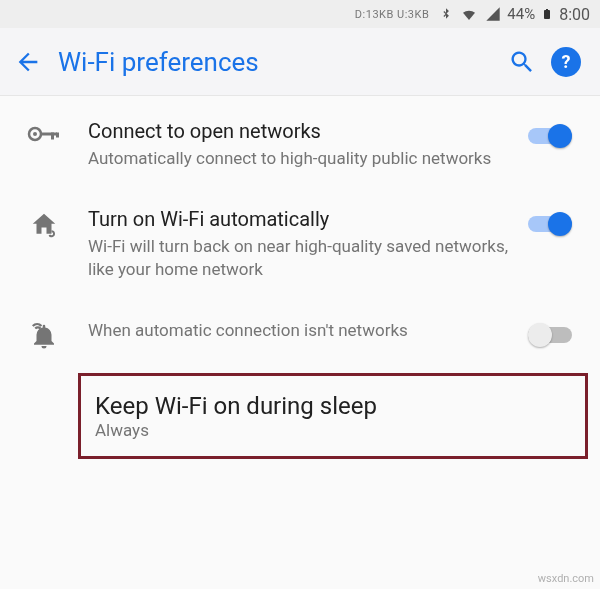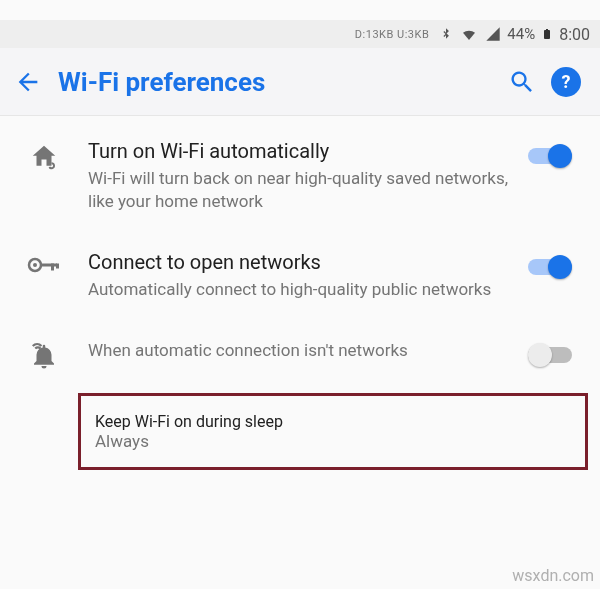--- a/index.html
+++ b/index.html
@@ -14,40 +14,39 @@
     .status-bar {
       height: 28px;
       background: #eeeeee;
       display: flex;
       justify-content: flex-end;
       align-items: center;
       gap: 6px;
       padding: 0 10px;
       font-size: 14px;
       color: #555;
-      margin-top: 20px;
     }
     .status-bar .net { font-size: 11px; color: #777; letter-spacing: 0.5px; margin-right: 4px; }
     .status-bar .pct { font-size: 15px; }
     .status-bar .clock { font-size: 16px; }
     .status-bar svg { display: block; }
     .app-bar {
       height: 68px;
       background: #f5f5f7;
       display: flex;
       align-items: center;
       padding: 0 12px 0 14px;
       border-bottom: 1px solid #e6e6e6;
     }
     .app-bar .back { width: 44px; display:flex; align-items:center; justify-content:flex-start;}
     .app-bar .title {
       flex: 1;
       font-size: 26px;
       color: #1a73e8;
-      font-weight: 700;
+      font-weight: 400;
     }
     .app-bar .action { width: 44px; display:flex; align-items:center; justify-content:center;}
     .help-circle {
       width: 30px; height: 30px; border-radius: 50%;
       background: #1a73e8; display:flex; align-items:center; justify-content:center;
       color:#fff; font-size:18px; font-weight:bold;
     }
     .list { padding-top: 4px; }
     .row {
       display: flex;
@@ -83,25 +82,25 @@
     }
     .toggle.on .track { background: #a7c7f9; }
     .toggle.on .thumb { right:0; background:#1a73e8; }
     .toggle.off .track { background: #bdbdbd; }
     .toggle.off .thumb { left:0; background:#ececec; }
     .highlight-box {
       margin: 4px 12px 0 78px;
       border: 3px solid #7a1f2b;
       padding: 16px 14px 16px 14px;
     }
-    .highlight-box .title-text { font-size: 16px; color:#212121;}
+    .highlight-box .title-text { font-size: 24px; color:#212121;}
     .highlight-box .sub-text { font-size: 17px; color:#757575; }
     .watermark {
       position: fixed; bottom: 4px; right: 6px;
-      font-size: 16px; color: #b0b0b0;
+      font-size: 11px; color: #b0b0b0;
     }
   </style>
 </head>
 <body>
 
 <div class="status-bar">
   <span class="net">D:13KB  U:3KB</span>
   <span>
     <svg width="14" height="18" viewBox="0 0 24 24" fill="#555">
         <path d="M12 2l5 5-4 4 4 4-5 5V14l-3 3-1.4-1.4L11.2 12 7.6 8.4 9 7l3 3V2z"></path>
@@ -137,40 +136,20 @@
     <svg width="28" height="28" viewBox="0 0 24 24" fill="#1a73e8">
         <path d="M15.5 14h-.8l-.3-.3a6.5 6.5 0 10-.7.7l.3.3v.8l5 5 1.5-1.5-5-5zM9.5 14A4.5 4.5 0 119.5 5a4.5 4.5 0 010 9z"></path>
       </svg>
   </div>
   <div class="action">
     <div class="help-circle">?</div>
   </div>
 </div>
 
 <div class="list">
-
-  <div class="row">
-    <div class="icon-slot">
-      <svg width="30" height="30" viewBox="0 0 24 24" fill="#757575">
-          <path d="M12 3l9 8h-3v8h-4v-5h-4v5H6v-8H3l9-8z"></path>
-          <path d="M18 17a2 2 0 11-1.7 3" stroke="#757575" stroke-width="1.5" fill="none"></path>
-          <path d="M17 22l-1-1.5 2-.3z" fill="#757575"></path>
-        </svg>
-    </div>
-    <div class="text-slot">
-      <div class="title-text">Turn on Wi-Fi automatically</div>
-      <div class="sub-text">Wi-Fi will turn back on near high-quality saved networks, like your home network</div>
-    </div>
-    <div class="ctrl-slot">
-      <div class="toggle on">
-        <div class="track"></div>
-          <div class="thumb"></div>
-      </div>
-    </div>
-  </div>
 
   <div class="row">
     <div class="icon-slot">
       <svg width="34" height="24" viewBox="0 0 34 24" fill="#757575">
           <circle cx="8" cy="12" r="6" fill="none" stroke="#757575" stroke-width="2.5"></circle>
           <circle cx="8" cy="12" r="2"></circle>
           <rect x="14" y="10.5" width="16" height="3"></rect>
           <rect x="24" y="10.5" width="3" height="7"></rect>
           <rect x="29" y="10.5" width="3" height="5"></rect>
         </svg>
@@ -183,20 +162,40 @@
       <div class="toggle on">
         <div class="track"></div>
           <div class="thumb"></div>
       </div>
     </div>
   </div>
 
   <div class="row">
     <div class="icon-slot">
       <svg width="30" height="30" viewBox="0 0 24 24" fill="#757575">
+          <path d="M12 3l9 8h-3v8h-4v-5h-4v5H6v-8H3l9-8z"></path>
+          <path d="M18 17a2 2 0 11-1.7 3" stroke="#757575" stroke-width="1.5" fill="none"></path>
+          <path d="M17 22l-1-1.5 2-.3z" fill="#757575"></path>
+        </svg>
+    </div>
+    <div class="text-slot">
+      <div class="title-text">Turn on Wi-Fi automatically</div>
+      <div class="sub-text">Wi-Fi will turn back on near high-quality saved networks, like your home network</div>
+    </div>
+    <div class="ctrl-slot">
+      <div class="toggle on">
+        <div class="track"></div>
+          <div class="thumb"></div>
+      </div>
+    </div>
+  </div>
+
+  <div class="row">
+    <div class="icon-slot">
+      <svg width="30" height="30" viewBox="0 0 24 24" fill="#757575">
         <path d="M12 22a2 2 0 002-2h-4a2 2 0 002 2zm6-6V11a6 6 0 00-5-5.9V4a1 1 0 10-2 0v1.1A6 6 0 006 11v5l-2 2v1h16v-1l-2-2z"></path>
         <path d="M3 4c2-2 5-2 7 0" stroke="#757575" stroke-width="1.8" fill="none"></path>
         <path d="M5 6c1.2-1.2 3-1.2 4.2 0" stroke="#757575" stroke-width="1.8" fill="none"></path>
       </svg>
     </div>
     <div class="text-slot">
       <div class="sub-text">When automatic connection isn't networks</div>
     </div>
     <div class="ctrl-slot">
       <div class="toggle off">

